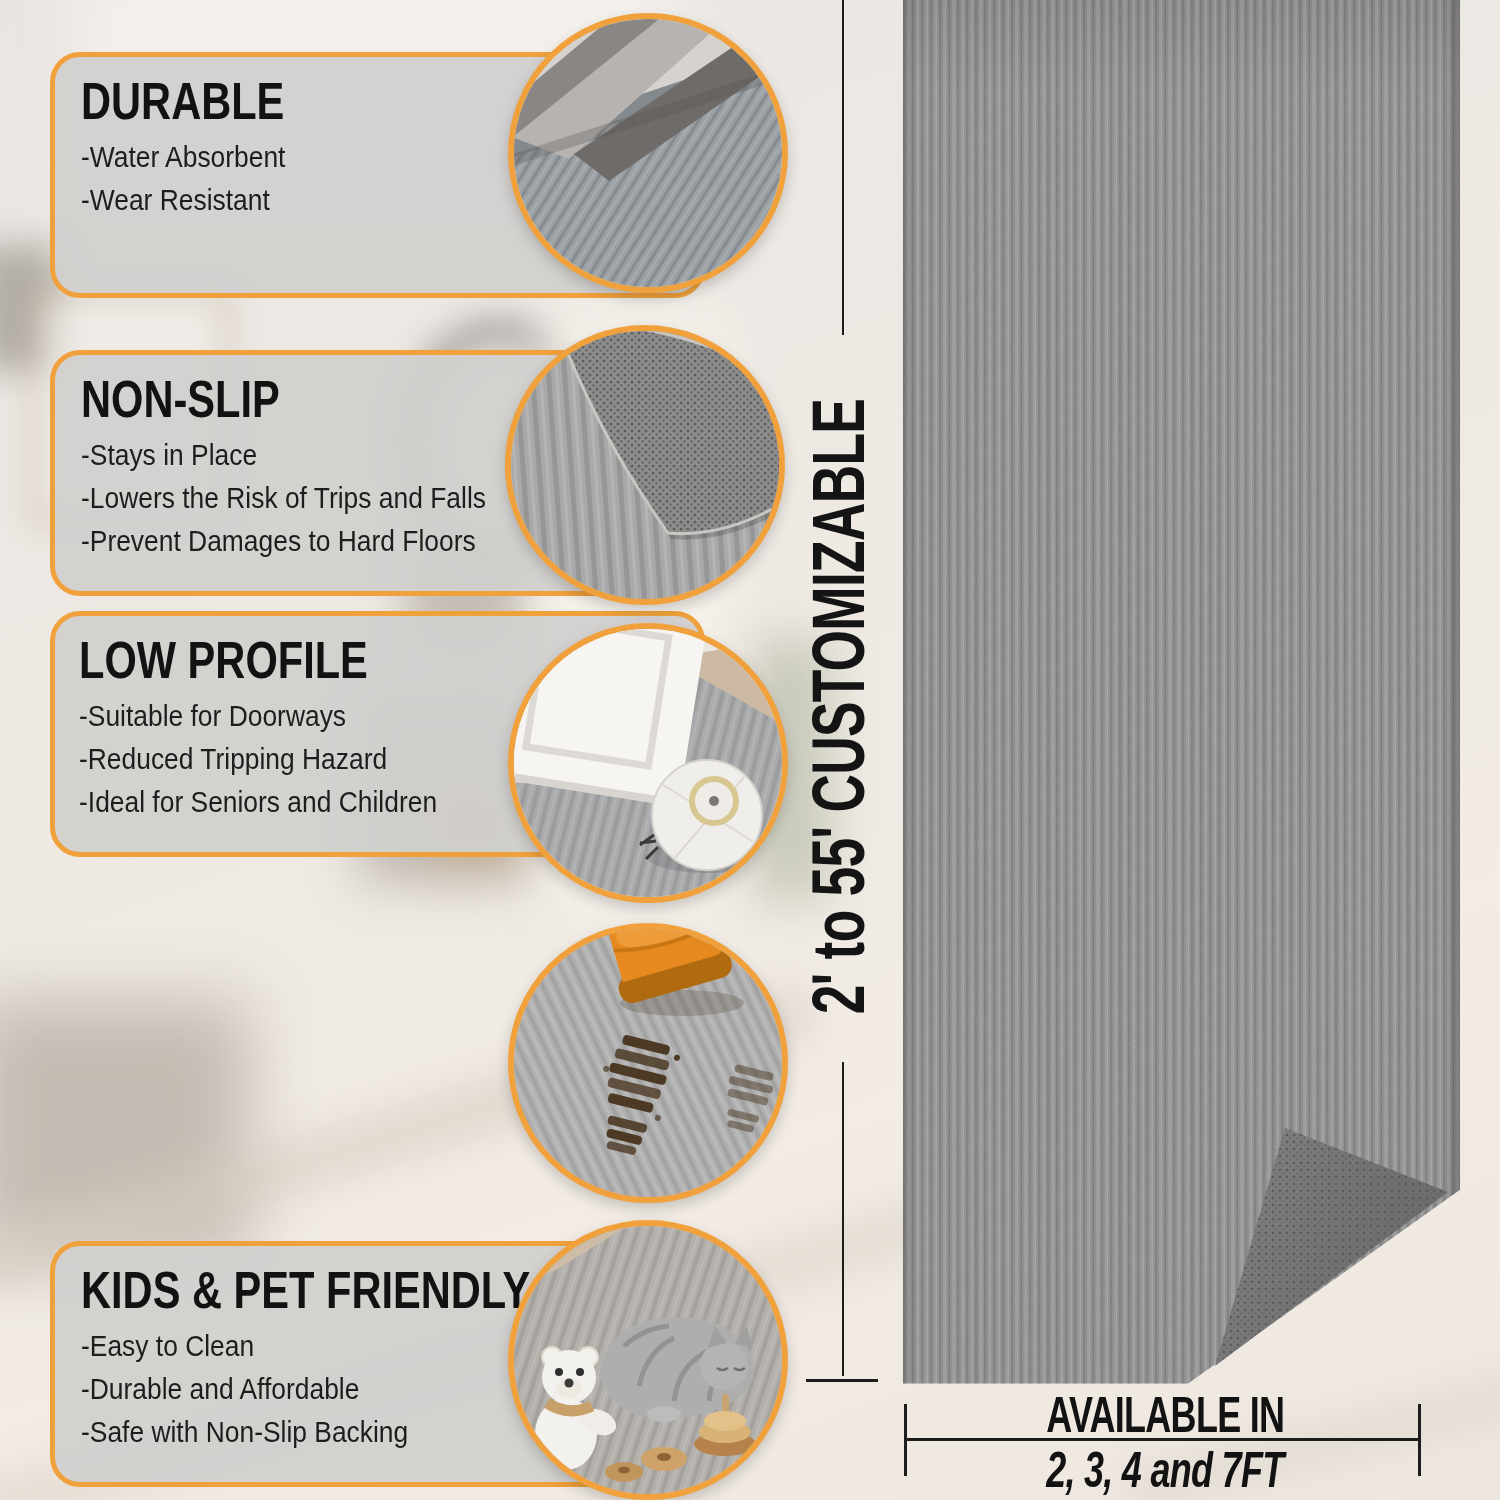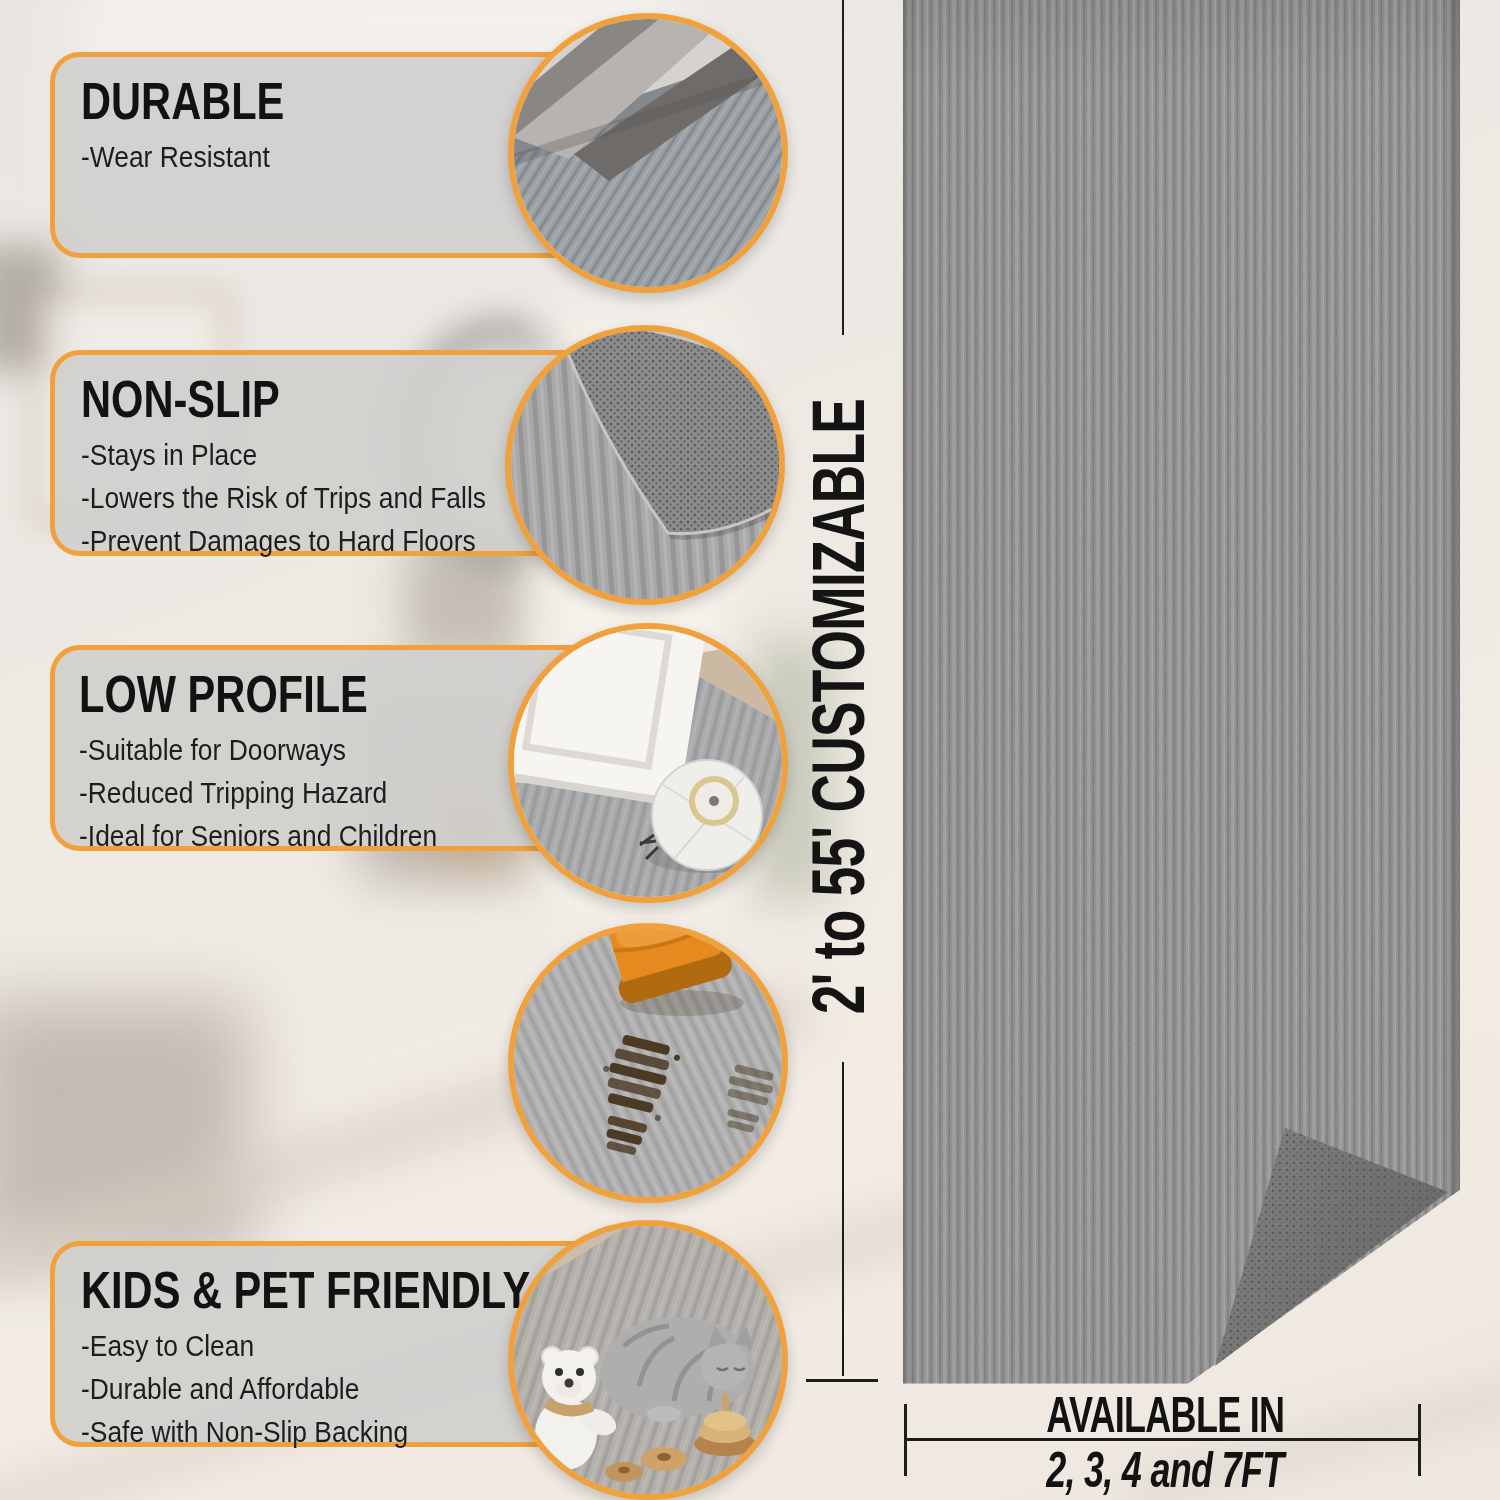--- a/index.html
+++ b/index.html
@@ -40,21 +40,21 @@
   .mline{position:absolute;z-index:3;background:#1d1d1d;}
   .vlabel{position:absolute;z-index:3;left:800px;top:1057px;width:700px;height:76px;
           transform-origin:0 0;transform:rotate(-90deg);
           display:flex;justify-content:center;align-items:center;}
   .vlabel span{display:inline-block;white-space:nowrap;transform:scaleX(.72);
           font-size:74px;font-weight:800;color:#141414;letter-spacing:-1px;}
   .avail-line{position:absolute;z-index:3;left:940px;width:450px;display:flex;justify-content:center;align-items:center;}
   .avail-line span{display:inline-block;white-space:nowrap;transform:scaleX(.72);
           font-size:50px;font-weight:800;color:#121212;letter-spacing:-1px;}
   
-  .card{position:absolute;z-index:4;left:50px;width:655px;height:206px;box-sizing:border-box;
+  .card{position:absolute;z-index:4;left:50px;width:655px;height:246px;box-sizing:border-box;
         border:5px solid #F1A13C;border-radius:30px;background:rgba(209,208,206,.93);
         padding:12px 0 0 26px;}
   .card-title{display:inline-block;transform:scaleX(.8);transform-origin:left center;
         font-size:52px;font-weight:800;color:#121212;white-space:nowrap;margin:2px 0 4px 0;}
   .bullet{display:block;}
   .bullet span{display:inline-block;transform:scaleX(.88);transform-origin:left center;
         font-size:30px;line-height:43px;color:#1d1d1d;white-space:nowrap;}
   
   .circle{position:absolute;z-index:5;left:508px;width:268px;height:268px;border-radius:50%;
         border:6px solid #F1A13C;overflow:hidden;background:#cfccc8;
@@ -106,29 +106,30 @@
   </div>
   <div class="mline" style="left:906px;top:1438px;width:514px;height:3px;"></div>
   <div class="mline" style="left:904px;top:1404px;width:3px;height:72px;"></div>
   <div class="mline" style="left:1418px;top:1404px;width:3px;height:72px;"></div>
   <div class="avail-line" style="top:1441px;font-style:italic;">
     <span>2, 3, 4 and 7FT</span>
   </div>
 
   <section class="card" style="top:52px;">
     <div class="card-title">DURABLE</div>
+    <div class="bullet"><span>-Water Absorbent</span></div>
     <div class="bullet"><span>-Wear Resistant</span></div>
   </section>
   <section class="card" style="top:350px;">
     <div class="card-title">NON-SLIP</div>
     <div class="bullet"><span>-Stays in Place</span></div>
     <div class="bullet"><span>-Lowers the Risk of Trips and Falls</span></div>
     <div class="bullet"><span>-Prevent Damages to Hard Floors</span></div>
   </section>
-  <section class="card" style="top:645px;padding-left:24px;">
+  <section class="card" style="top:611px;padding-left:24px;">
     <div class="card-title">LOW PROFILE</div>
     <div class="bullet"><span>-Suitable for Doorways</span></div>
     <div class="bullet"><span>-Reduced Tripping Hazard</span></div>
     <div class="bullet"><span>-Ideal for Seniors and Children</span></div>
   </section>
   <section class="card" style="top:1235px;margin-top:6px;">
     <div class="card-title">KIDS &amp; PET FRIENDLY</div>
     <div class="bullet"><span>-Easy to Clean</span></div>
     <div class="bullet"><span>-Durable and Affordable</span></div>
     <div class="bullet"><span>-Safe with Non-Slip Backing</span></div>

